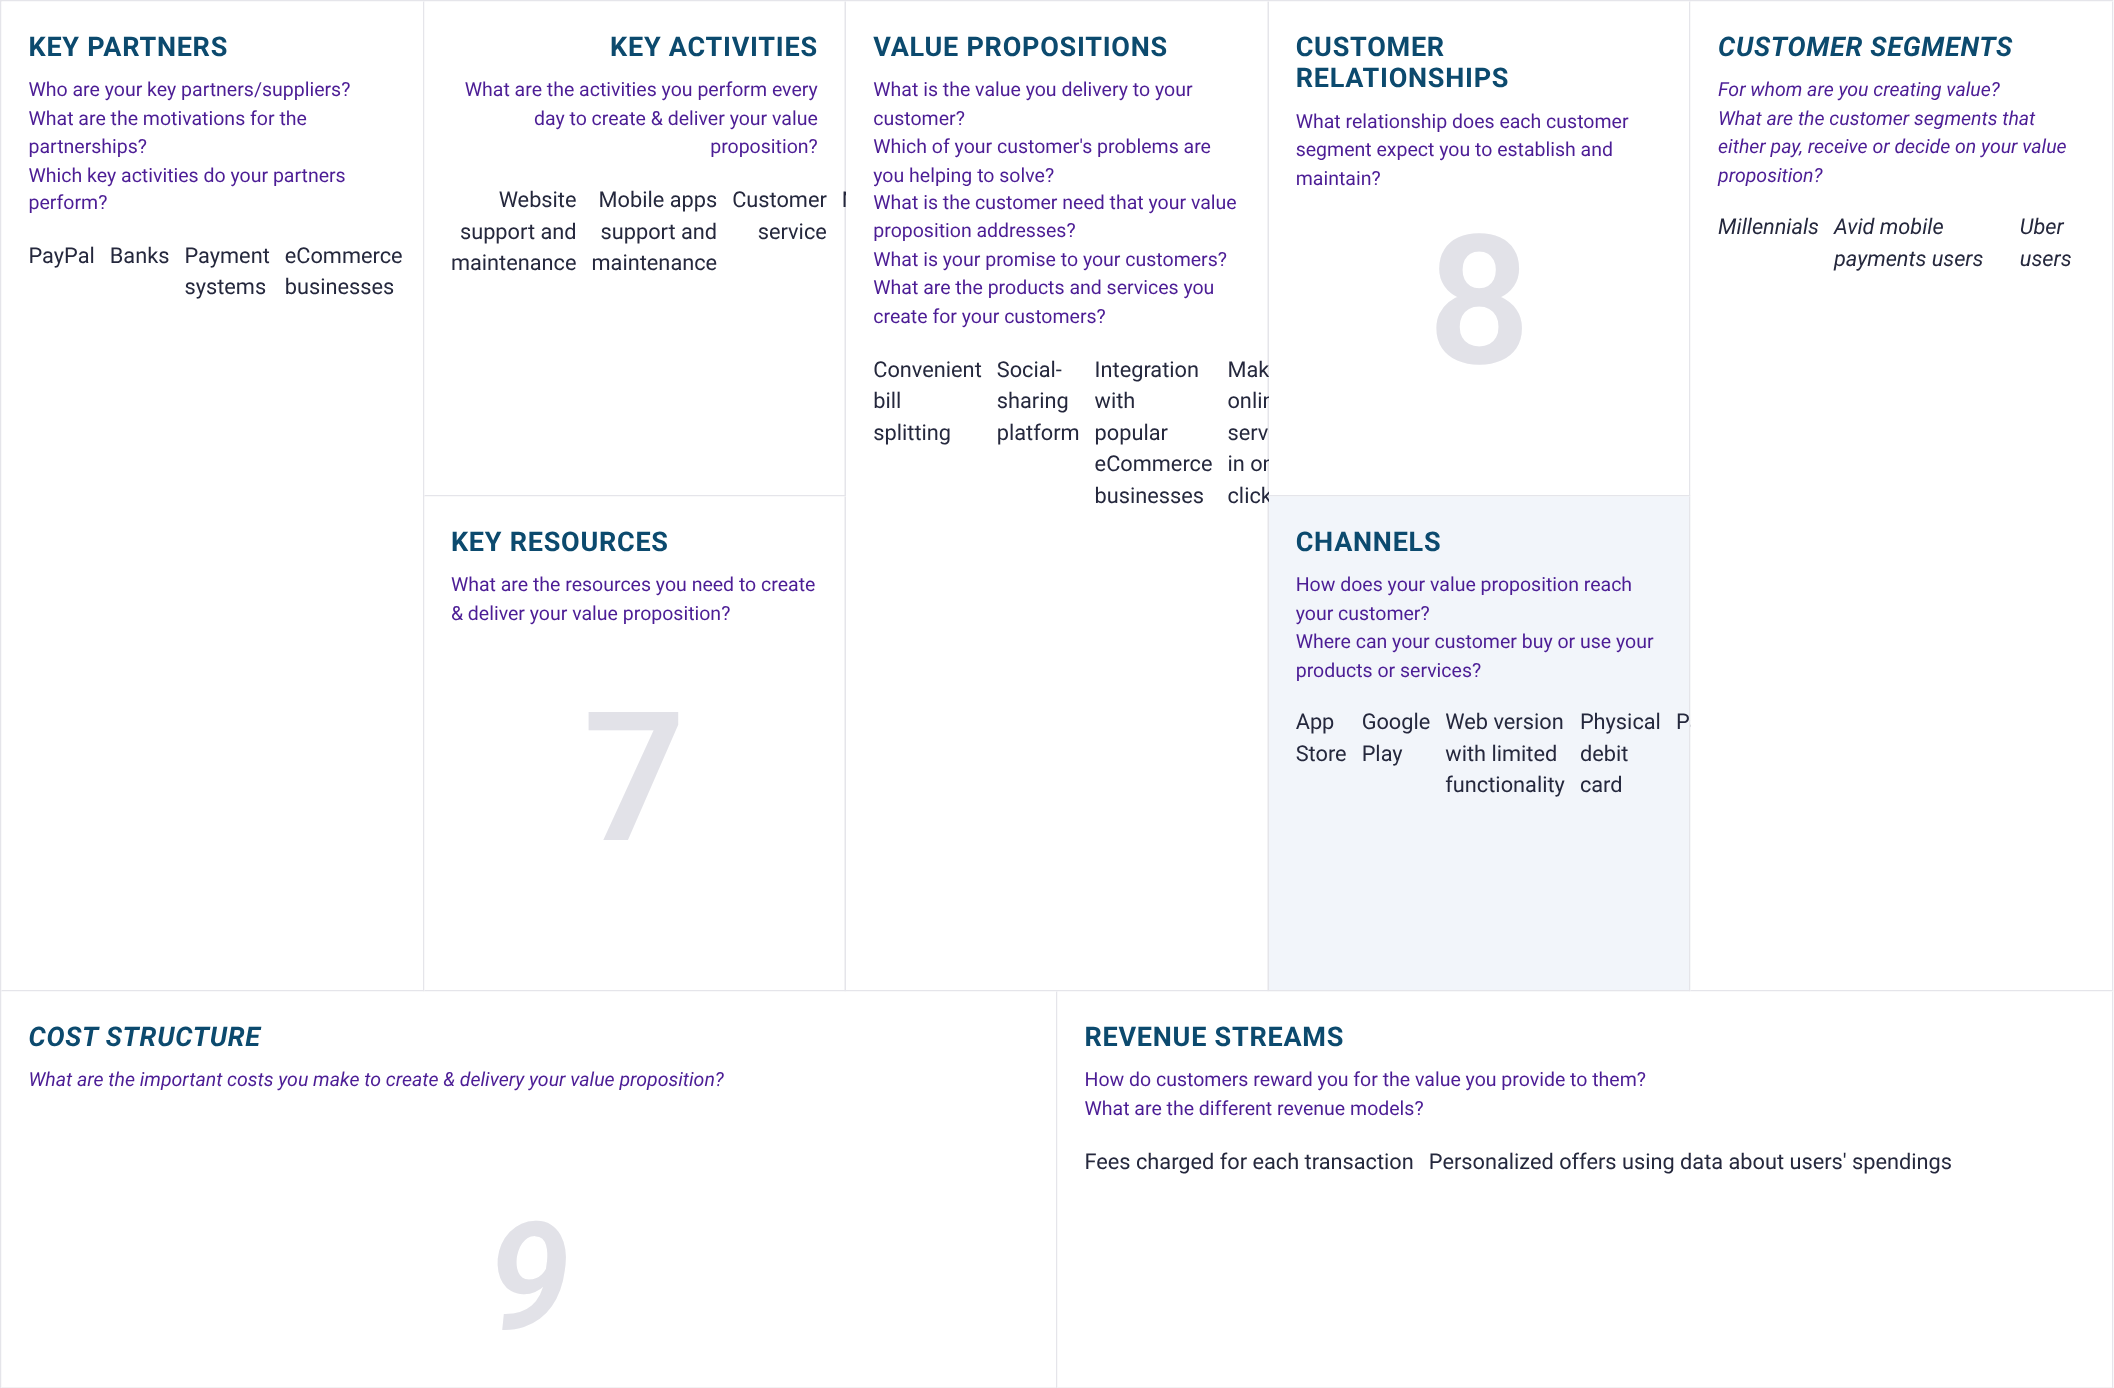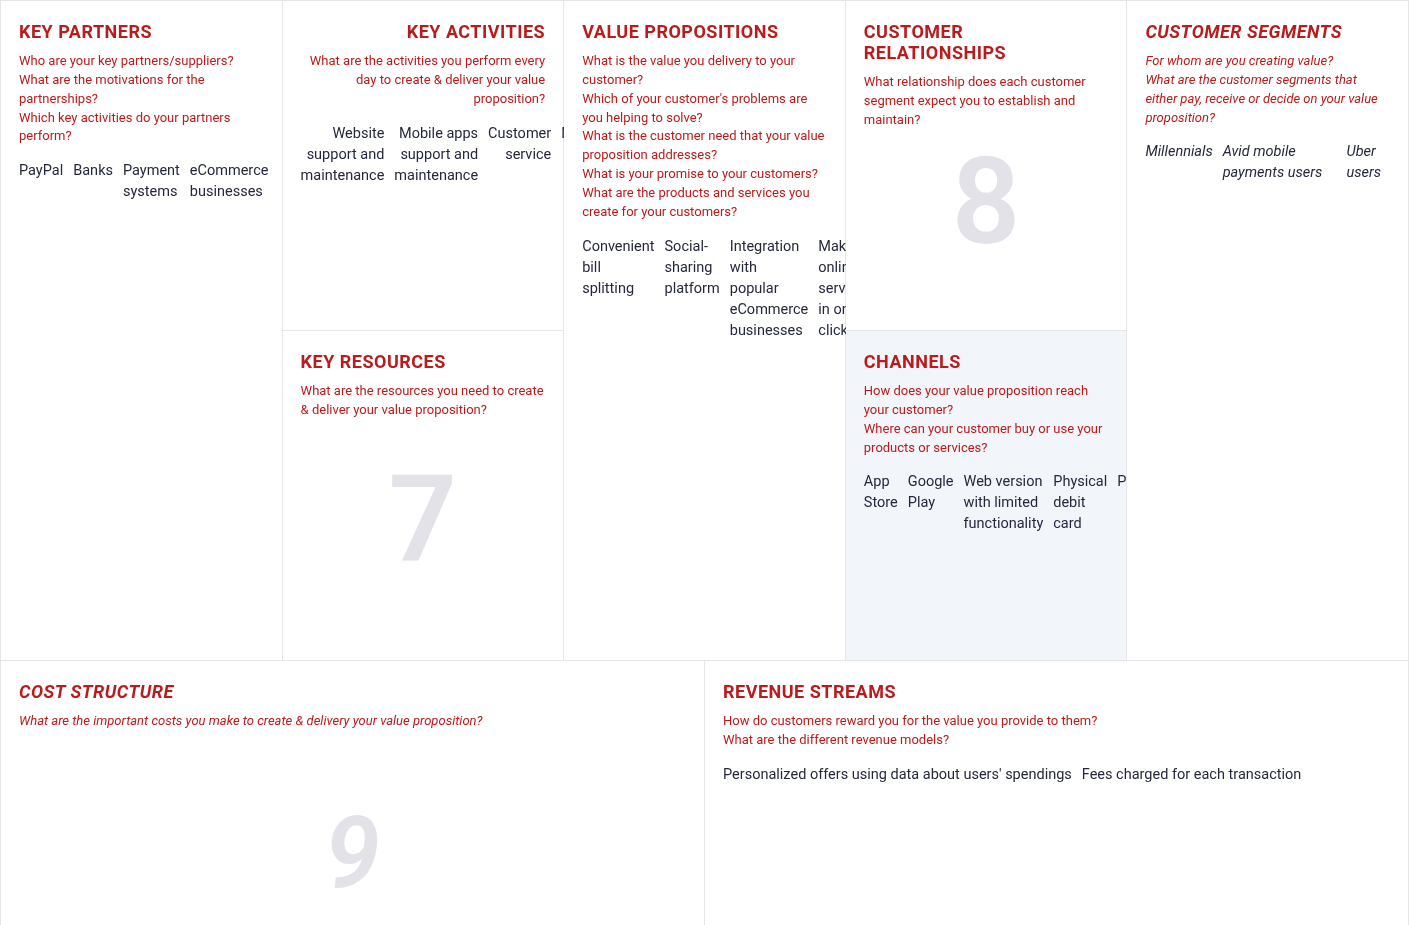--- a/index.html
+++ b/index.html
@@ -21,28 +21,28 @@
     border-bottom: 1px solid #e5e5ea;
     padding: 20px 18px 18px 18px;
     position: relative;
     background: #fff;
   }
   .block.channels { background: #f2f5fa; }
   .title {
     font-size: 18px;
     font-weight: 700;
     letter-spacing: 0.5px;
-    color: #b91c1c;
+    color: #0c4a6e;
     margin-bottom: 10px;
     text-transform: uppercase;
   }
   .desc {
     font-size: 13px;
     line-height: 1.45;
-    color: #b91c1c;
+    color: #4c1d95;
     margin-bottom: 14px;
     white-space: pre-line;
   }
   .items { display: flex; gap: 10px; }
   .item {
     font-size: 14.5px;
     color: #25283d;
     line-height: 1.45;
   }
   .big-number {
@@ -166,18 +166,18 @@
     <div class="title">COST STRUCTURE</div>
     <div class="desc">What are the important costs you make to create &amp; delivery your value proposition?</div>
     <div class="bottom-number">9</div>
   </div>
 
   <div class="block revenue-streams">
     <div class="title">REVENUE STREAMS</div>
     <div class="desc">How do customers reward you for the value you provide to them?
 What are the different revenue models?</div>
     <div class="items">
+      <div class="item">Fees charged for each transaction</div>
       <div class="item">Personalized offers using data about users' spendings</div>
-      <div class="item">Fees charged for each transaction</div>
     </div>
   </div>
 
 </div>
 
 </body></html>

